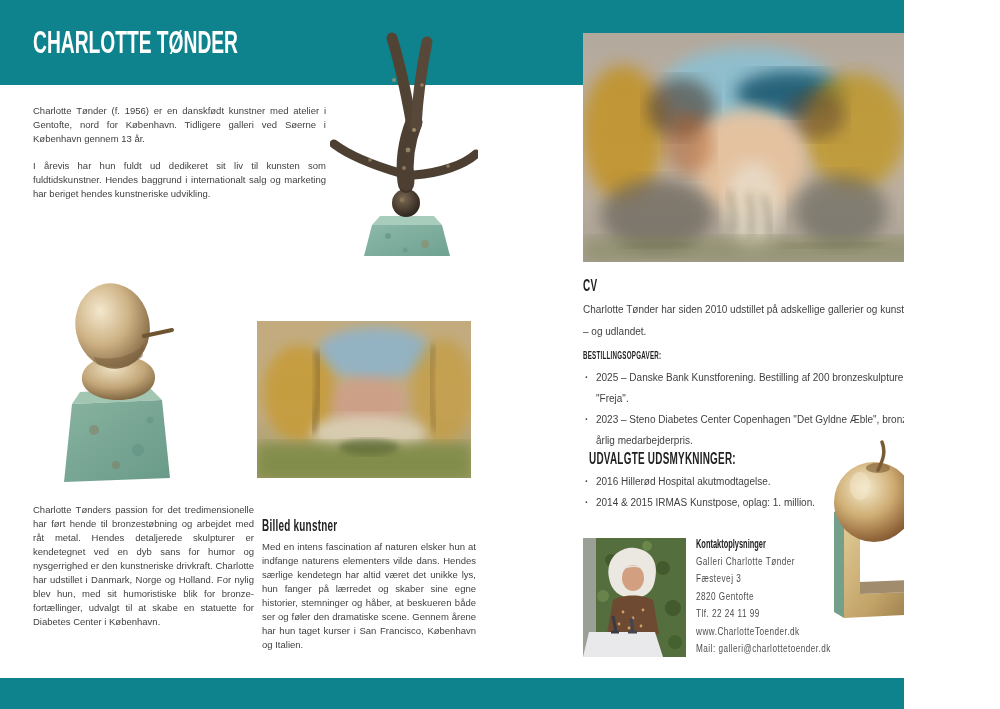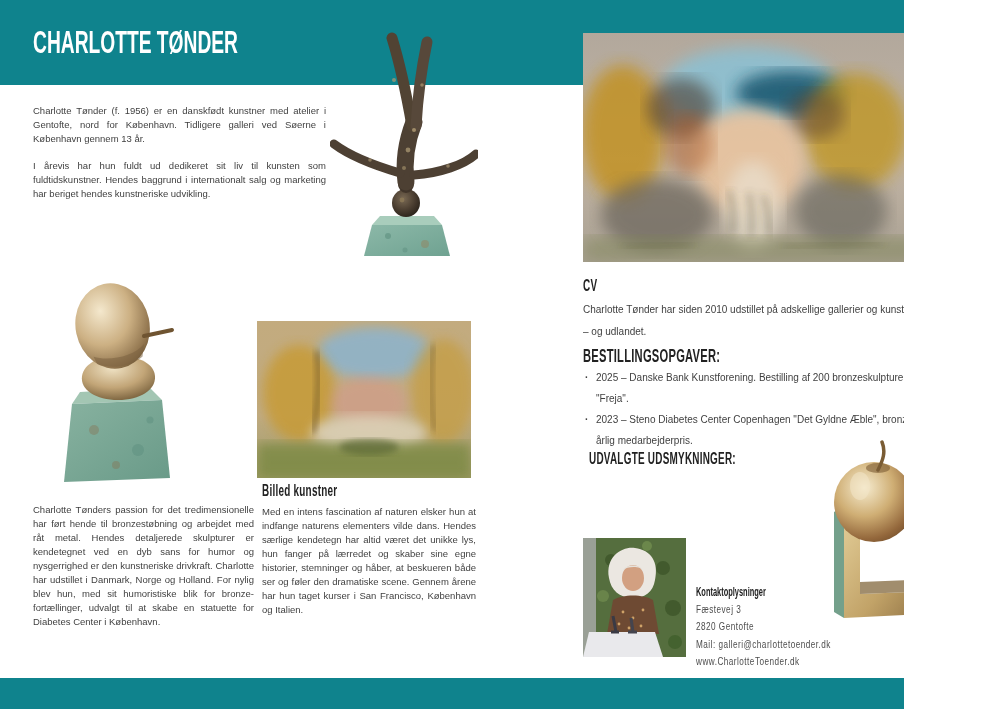--- a/index.html
+++ b/index.html
@@ -22,40 +22,40 @@
   .intro p{margin:0 0 13px 0;font-size:9.5px;line-height:14px;text-align:justify;}
 
   .section{position:absolute;}
   .section h3{
     margin:0 0 6px 0;color:#222222;font-size:16px;font-weight:700;line-height:16px;
     letter-spacing:.4px;
   }
   .section .body{font-size:9.5px;line-height:14px;text-align:justify;}
 
   .sec-bronze{left:33px;top:503px;width:221px;}
-  .sec-painter{left:262px;top:483px;width:214px;}
+  .sec-painter{left:262px;top:518px;width:214px;}
 
   .right-h{
     position:absolute;margin:0;color:#222222;font-weight:700;letter-spacing:.4px;white-space:nowrap;
   }
   .h-cv{left:583px;top:278px;font-size:16px;line-height:16px;}
-  .h-commissions{left:583px;top:349px;font-size:18px;line-height:14px;}
+  .h-commissions{left:583px;top:349px;font-size:10px;line-height:14px;}
   .h-decorations{left:589px;top:452px;font-size:16px;line-height:14px;}
 
   .cv-body{position:absolute;left:583px;top:299px;width:388px;font-size:10px;line-height:21.5px;}
 
   ul.blist{position:absolute;left:583px;margin:0;padding:0;list-style:none;width:390px;}
   ul.blist li{
     position:relative;padding-left:13px;font-size:10px;line-height:21px;color:#3f3f3f;
   }
   ul.blist li::before{content:"\00B7";position:absolute;left:2px;top:0;font-weight:700;}
   .list-commissions{top:367px;}
   .list-decorations{top:471px;}
 
-  .contact{position:absolute;left:696px;top:536px;width:280px;margin-top:48px;}
+  .contact{position:absolute;left:696px;top:536px;width:280px;}
   .contact .c-head{display:block;color:#222222;font-size:12px;font-weight:700;line-height:17px;}
   .contact .c-line{display:block;font-size:10.5px;line-height:17.4px;color:#4c4c4c;letter-spacing:.6px;}
 
   .ph{position:absolute;}
   .ph svg{display:block;}
 </style>
 </head>
 <body>
 
 <div class="page">
@@ -224,20 +224,24 @@
   <h3 class="right-h h-cv"><span class="cond">CV</span></h3>
   <div class="cv-body">Charlotte Tønder har siden 2010 udstillet på adskellige gallerier og kunstforeninger i ind – og udlandet.</div>
 
   <h4 class="right-h h-commissions"><span class="cond">BESTILLINGSOPGAVER:</span></h4>
   <ul class="blist list-commissions">
     <li>2025 – Danske Bank Kunstforening. Bestilling af 200 bronzeskulpturer, "Idun" og "Freja".</li>
     <li>2023 – Steno Diabetes Center Copenhagen "Det Gyldne Æble", bronzeskulptur – årlig medarbejderpris.</li>
   </ul>
 
   <h4 class="right-h h-decorations"><span class="cond">UDVALGTE UDSMYKNINGER:</span></h4>
+  <ul class="blist list-decorations" style="width:235px;">
+    <li>2016 Hillerød Hospital akutmodtagelse.</li>
+    <li>2014 &amp; 2015 IRMAS Kunstpose, oplag: 1. million.</li>
+  </ul>
 
   <div class="ph" style="left:826px;top:440px;">
     <svg width="108" height="178" viewBox="0 0 108 178" xmlns="http://www.w3.org/2000/svg">
       <defs>
         <radialGradient id="appleg" cx="38%" cy="32%" r="80%">
           <stop offset="0%" stop-color="#f6ecd0"></stop>
             <stop offset="45%" stop-color="#cfae74"></stop>
             <stop offset="80%" stop-color="#94683c"></stop>
             <stop offset="100%" stop-color="#6e4a28"></stop>
         </radialGradient>
@@ -286,21 +290,23 @@
         <circle cx="36" cy="86" r="1.4" fill="#cfa268"></circle>
 
       <polygon points="6,94 72,94 80,119 0,119" fill="#e9e9ec"></polygon>
       <path d="M30,78 L33,94 M28,94 L36,94" stroke="#3a3a44" stroke-width="3"></path>
       <path d="M48,80 L50,94 M45,94 L54,94" stroke="#44444e" stroke-width="3"></path>
     </svg>
   </div>
 
   <div class="contact">
     <span class="c-head"><span class="cond">Kontaktoplysninger</span></span>
+    <span class="c-line"><span class="cond85">Galleri Charlotte Tønder</span></span>
     <span class="c-line"><span class="cond85">Fæstevej 3</span></span>
     <span class="c-line"><span class="cond85">2820 Gentofte</span></span>
+    <span class="c-line"><span class="cond85">Tlf. 22 24 11 99</span></span>
+    <span class="c-line"><span class="cond85">www.CharlotteToender.dk</span></span>
     <span class="c-line"><span class="cond85">Mail: galleri@charlottetoender.dk</span></span>
-    <span class="c-line"><span class="cond85">www.CharlotteToender.dk</span></span>
   </div>
 
   <div class="band bottom"></div>
 
 </div>
 
 </body></html>

